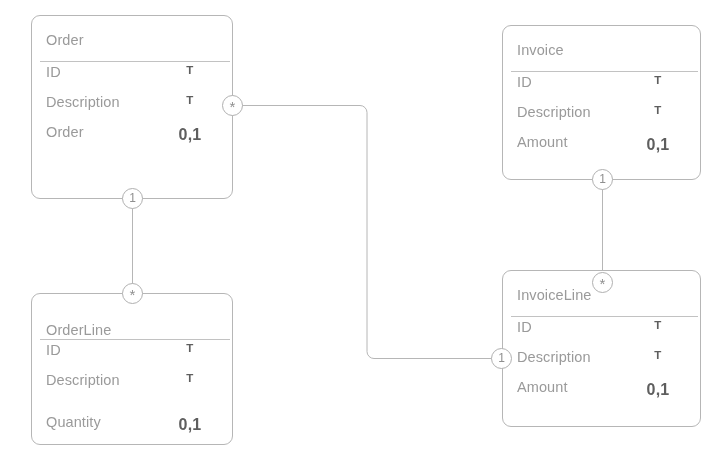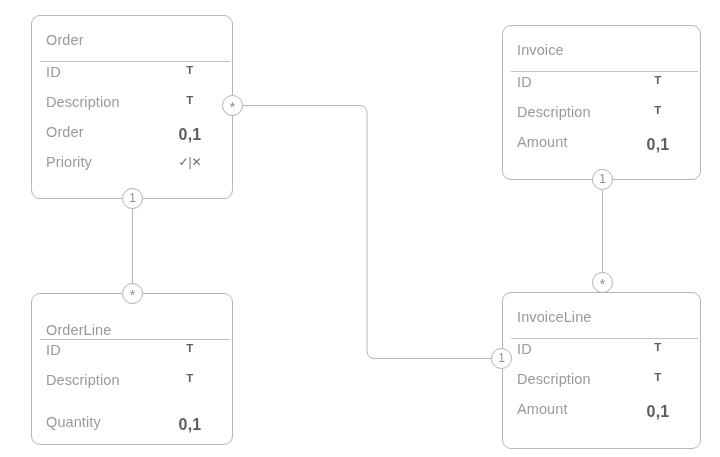--- a/index.html
+++ b/index.html
@@ -134,24 +134,20 @@
       <span class="attr-type type-text">T</span>
     </div>
     <div class="attr-row" style="top:78px;">
       <span class="attr-name">Description</span>
       <span class="attr-type type-text">T</span>
     </div>
     <div class="attr-row" style="top:108px;">
       <span class="attr-name">Order</span>
       <span class="attr-type type-number" style="top:2px;">0,1</span>
     </div>
-    <div class="attr-row" style="top:138px;">
-      <span class="attr-name">Priority</span>
-      <span class="attr-type type-bool" style="top:1px;">✓|✕</span>
-    </div>
   </div>
 
   <div class="entity" style="left:502px; top:25px; width:199px; height:155px;">
     <div class="entity-title" style="top:16px;">Invoice</div>
     <div class="entity-divider" style="top:45px;"></div>
 
     <div class="attr-row" style="top:48px;">
       <span class="attr-name">ID</span>
       <span class="attr-type type-text">T</span>
     </div>
@@ -176,21 +172,21 @@
     <div class="attr-row" style="top:78px;">
       <span class="attr-name">Description</span>
       <span class="attr-type type-text">T</span>
     </div>
     <div class="attr-row" style="top:108px;margin-top:12px;">
       <span class="attr-name">Quantity</span>
       <span class="attr-type type-number" style="top:2px;">0,1</span>
     </div>
   </div>
 
-  <div class="entity" style="left:502px; top:292px; width:199px; height:157px;">
+  <div class="entity" style="left:502px; top:270px; width:199px; height:157px;">
     <div class="entity-title" style="top:16px;">InvoiceLine</div>
     <div class="entity-divider" style="top:45px;"></div>
 
     <div class="attr-row" style="top:48px;">
       <span class="attr-name">ID</span>
       <span class="attr-type type-text">T</span>
     </div>
     <div class="attr-row" style="top:78px;">
       <span class="attr-name">Description</span>
       <span class="attr-type type-text">T</span>

